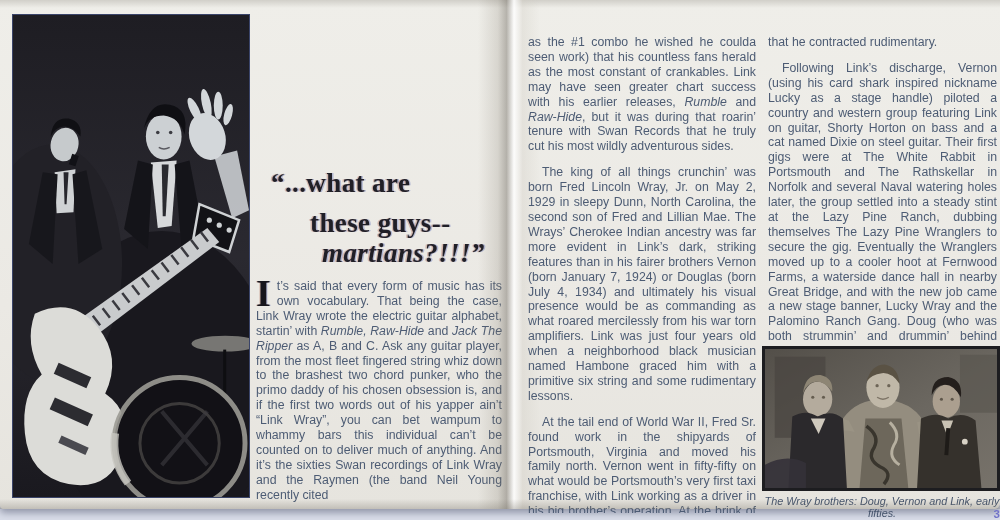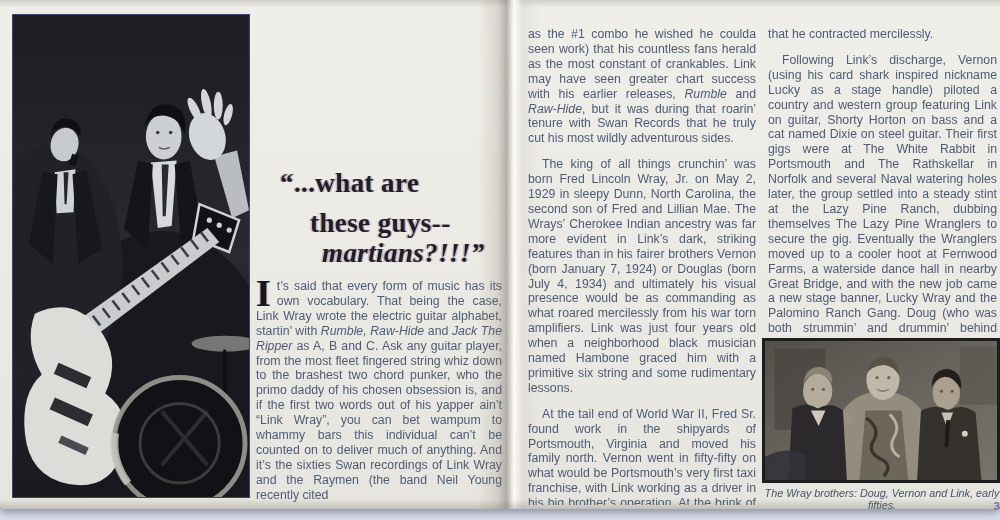--- a/index.html
+++ b/index.html
@@ -7,35 +7,35 @@
          font-family:"Liberation Sans",sans-serif;}
   .paper{position:absolute;left:0;top:0;width:1000px;height:509px;
          background:linear-gradient(180deg,#efeee9 0%,#ebe9e4 60%,#e6e4de 100%);
          box-shadow:0 4px 7px rgba(80,85,110,.5);border-radius:0 0 6px 4px;}
   .paper::before{content:"";position:absolute;left:0;top:0;width:100%;height:8px;
          background:linear-gradient(180deg,rgba(120,115,105,.25),rgba(120,115,105,0));}
   .paper::after{content:"";position:absolute;left:0;bottom:0;width:100%;height:10px;
          background:linear-gradient(0deg,rgba(110,105,95,.30),rgba(110,105,95,0));}
 
   .page-left{position:absolute;left:0;top:0;width:505px;height:509px;}
-  .page-right{position:absolute;left:515px;top:4px;width:485px;height:362px;}
+  .page-right{position:absolute;left:515px;top:12px;width:485px;height:362px;}
 
   .gutter{position:absolute;left:478px;top:0;width:62px;height:509px;pointer-events:none;
     background:linear-gradient(90deg,rgba(125,118,104,0) 0%,rgba(125,118,104,.20) 32%,
       rgba(88,82,72,.38) 46%,rgba(255,255,255,.85) 58%,rgba(205,201,192,.30) 72%,rgba(125,118,104,0) 100%);}
 
   .photo-left{position:absolute;left:12px;top:14px;width:238px;height:484px;margin:0;
       background:#26252b;border:1px solid rgba(90,115,200,.40);box-sizing:border-box;overflow:hidden;}
   .photo-left svg{display:block;width:100%;height:100%;}
 
   .pullquote{position:absolute;left:268px;top:168px;width:237px;
       font-family:"Liberation Serif",serif;font-weight:bold;font-size:27px;color:#201f27;
       letter-spacing:.4px;line-height:30px;}
   .pullquote div{text-shadow:-1.4px 0 0 rgba(150,55,30,.28),1.4px 0 0 rgba(45,70,170,.30);}
-  .q1{margin-left:12px;}
+  .q1{margin-left:3px;}
   .q2{margin-left:42px;margin-top:10px;}
   .q3{margin-left:54px;font-style:italic;}
 
   .bodytext{font-size:12.3px;line-height:14.9px;text-align:justify;color:#4d5c74;}
   .intro{position:absolute;left:256px;top:279px;width:246px;margin:0;}
   .dropcap{float:left;font-family:"Liberation Serif",serif;font-weight:bold;font-size:38px;
       line-height:27px;color:#17161c;margin:1px 6px 0 0;
       text-shadow:-1px 0 0 rgba(150,55,30,.3),1px 0 0 rgba(45,70,170,.3);}
   .it{font-style:italic;}
 
@@ -143,21 +143,21 @@
     <div class="gutter"></div>
 
     <section class="page-right">
       <div class="col col1 bodytext">
         <p><span>as the #1 combo he wished he coulda seen work) that his countless fans herald as the most constant of crankables. Link may have seen greater chart success with his earlier releases, </span><span class="it">Rumble</span><span> and </span><span class="it">Raw-Hide</span><span>, but it was during that roarin’ tenure with Swan Records that he truly cut his most wildly adventurous sides.</span></p>
         <p class="ind"><span>The king of all things crunchin’ was born Fred Lincoln Wray, Jr. on May 2, 1929 in sleepy Dunn, North Carolina, the second son of Fred and Lillian Mae. The Wrays’ Cherokee Indian ancestry was far more evident in Link’s dark, striking features than in his fairer brothers Vernon (born January 7, 1924) or Douglas (born July 4, 1934) and ultimately his visual presence would be as commanding as what roared mercilessly from his war torn amplifiers. Link was just four years old when a neighborhood black musician named Hambone graced him with a primitive six string and some rudimentary lessons.</span></p>
         <p class="ind"><span>At the tail end of World War II, Fred Sr. found work in the shipyards of Portsmouth, Virginia and moved his family north. Vernon went in fifty-fifty on what would be Portsmouth’s very first taxi franchise, with Link working as a driver in his big brother’s operation. At the brink of the Korean War, Link was called into service as an Army medic and it was while stationed in Germany</span></p>
       </div>
 
       <div class="col col2 bodytext">
-        <p>that he contracted mercilessly.</p>
+        <p>that he contracted rudimentary.</p>
         <p class="ind">Following Link’s discharge, Vernon (using his card shark inspired nickname Lucky as a stage handle) piloted a country and western group featuring Link on guitar, Shorty Horton on bass and a cat named Dixie on steel guitar. Their first gigs were at The White Rabbit in Portsmouth and The Rathskellar in Norfolk and several Naval watering holes later, the group settled into a steady stint at the Lazy Pine Ranch, dubbing themselves The Lazy Pine Wranglers to secure the gig. Eventually the Wranglers moved up to a cooler hoot at Fernwood Farms, a waterside dance hall in nearby Great Bridge, and with the new job came a new stage banner, Lucky Wray and the Palomino Ranch Gang. Doug (who was both strummin’ and drummin’ behind country duo Norman and Earl Phelps) joined his brothers in the Ranch Gang on rhythm guitar.</p>
       </div>
 
       <figure class="photo-right">
         <svg viewBox="0 0 238 144" preserveAspectRatio="none">
           <defs>
             <linearGradient id="gR" x1="0" y1="0" x2="1" y2="1">
               <stop offset="0" stop-color="#534f49"></stop>
                 <stop offset=".55" stop-color="#6b6760"></stop>
                 <stop offset="1" stop-color="#77726a"></stop>

